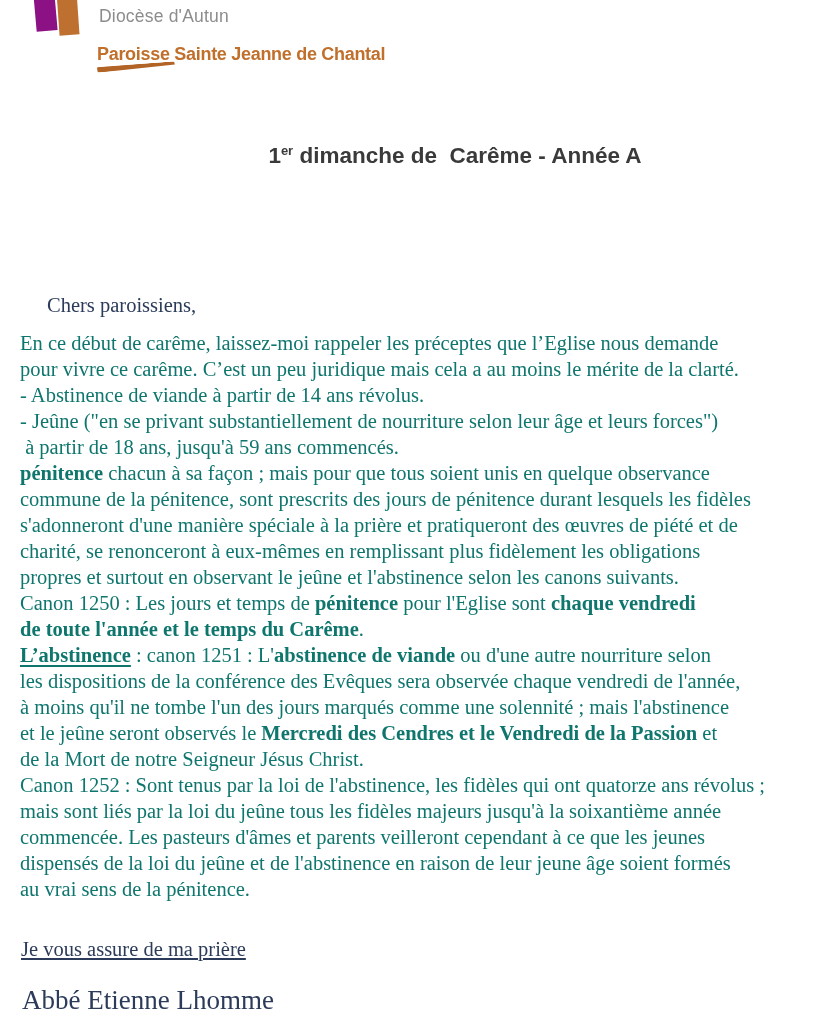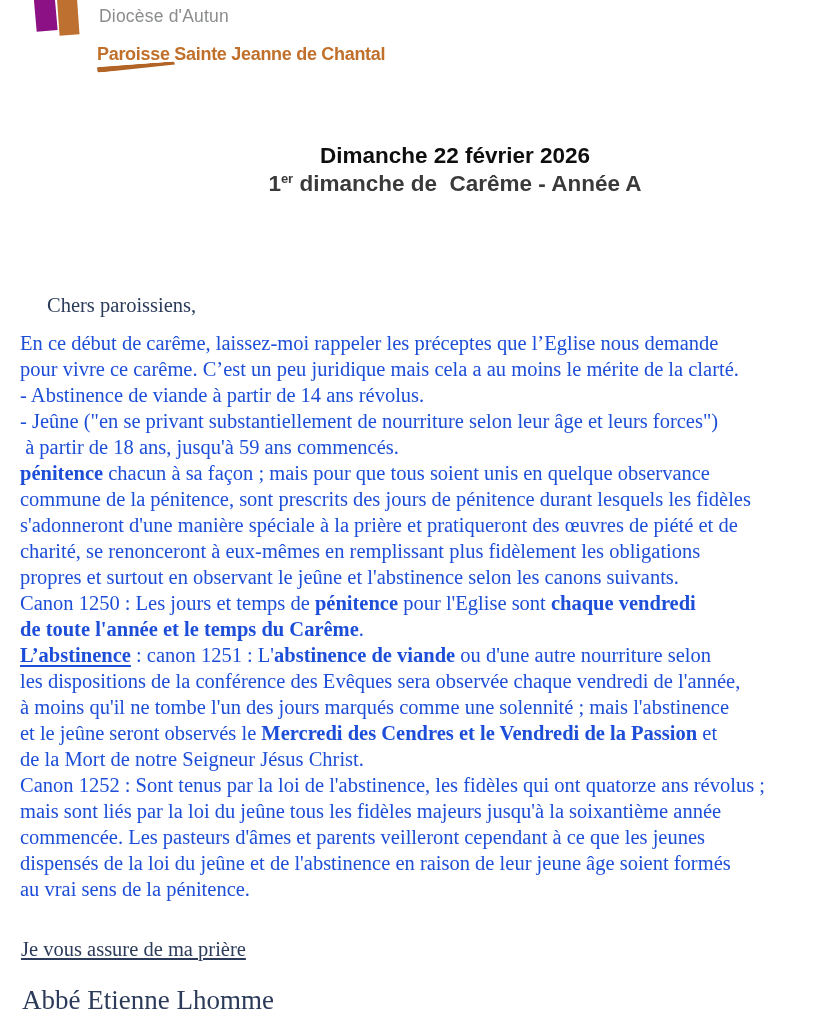--- a/index.html
+++ b/index.html
@@ -76,21 +76,21 @@
   .navy { color: #2B3B59; }
   .greeting {
     position: absolute; left: 47px; top: 284px;
     font-size: 20.5px; line-height: 26px;
     white-space: pre;
     margin-top: 8px;
   }
   .body {
     position: absolute; left: 20px; top: 330px;
     font-size: 20.5px; line-height: 26px;
-    color: #1d4ed8;
+    color: #0f766e;
   }
   .t-line { white-space: pre; height: 26px; }
   .t-line span.b  { font-weight: bold; }
   .t-line span.bu { font-weight: bold; text-decoration: underline; text-underline-offset: 3px; text-decoration-thickness: 2px; }
   .closing {
     position: absolute; left: 21px; top: 936px;
     font-size: 20.5px; line-height: 26px;
     white-space: pre;
     text-decoration: underline;
   }
@@ -107,21 +107,20 @@
 
   <header>
     <div class="logo-rect purple"></div>
     <div class="logo-rect orange"></div>
     <div class="logo-diocese">Diocèse d'Autun</div>
     <div class="logo-parish">Paroisse Sainte Jeanne de Chantal</div>
     <div class="logo-swoosh"></div>
   </header>
 
   <div class="title">
-    <div class="title-l1">Dimanche 22 février 2026</div>
     <div class="title-l2"><span>1</span><sup>er</sup><span class="pre"> dimanche de  Carême - Année A</span></div>
   </div>
 
   <div class="greeting navy">Chers paroissiens,</div>
 
   <div id="body-lines" class="body">
       <div class="t-line"><span>En ce début de carême, laissez-moi rappeler les préceptes que l’Eglise nous demande</span></div>
       <div class="t-line"><span>pour vivre ce carême. C’est un peu juridique mais cela a au moins le mérite de la clarté.</span></div>
       <div class="t-line"><span>- Abstinence de viande à partir de 14 ans révolus.</span></div>
       <div class="t-line"><span>- Jeûne ("en se privant substantiellement de nourriture selon leur âge et leurs forces")</span></div>

